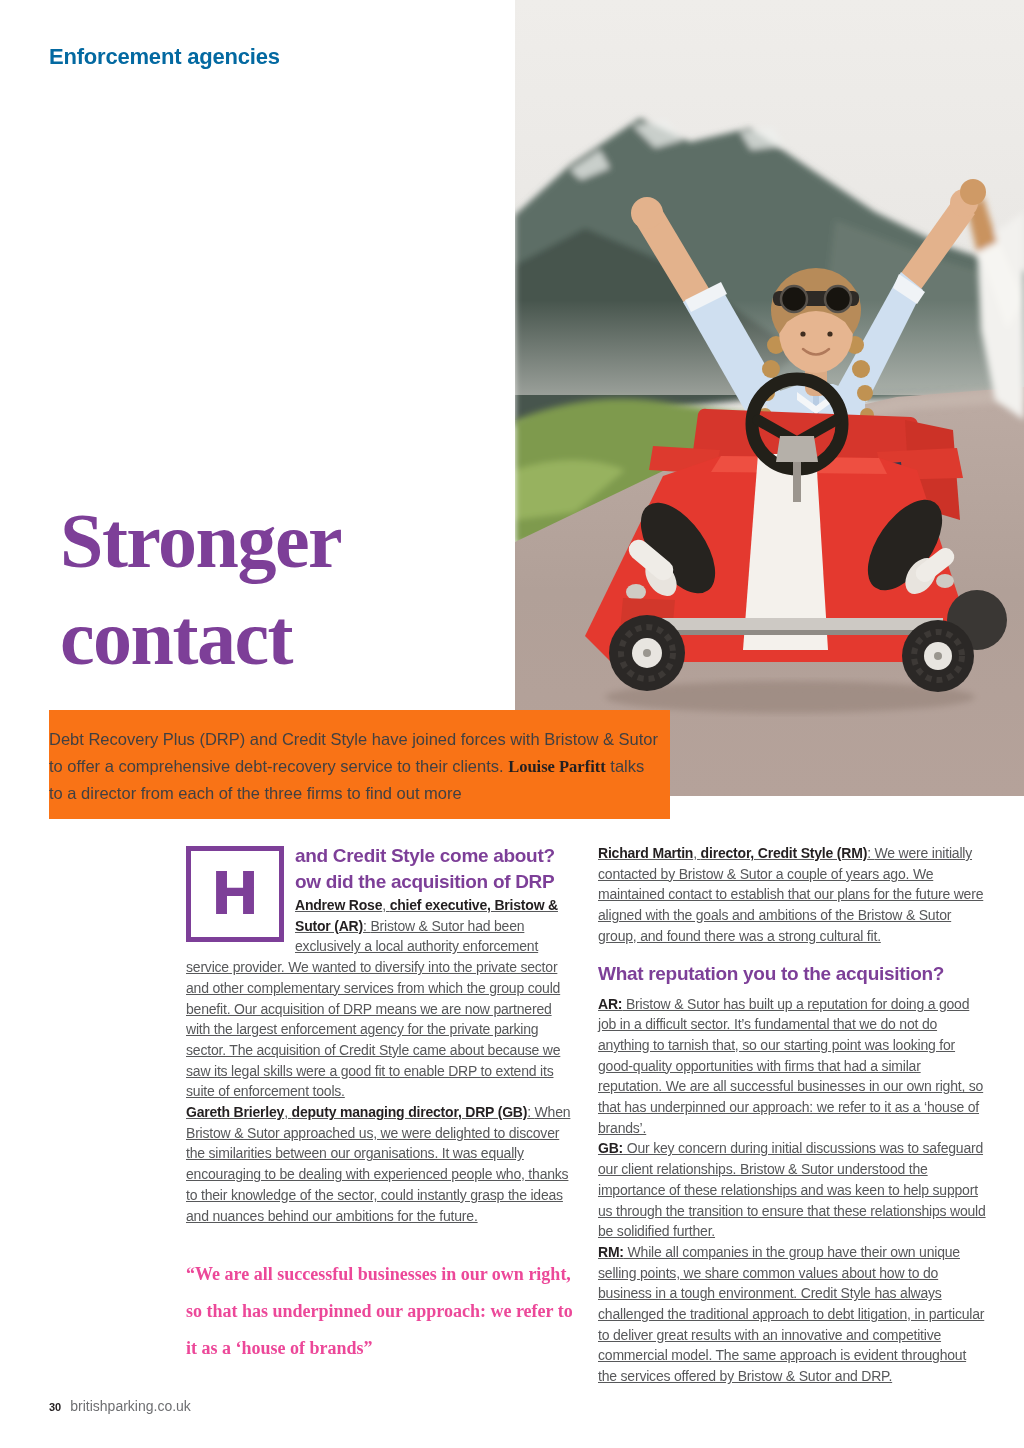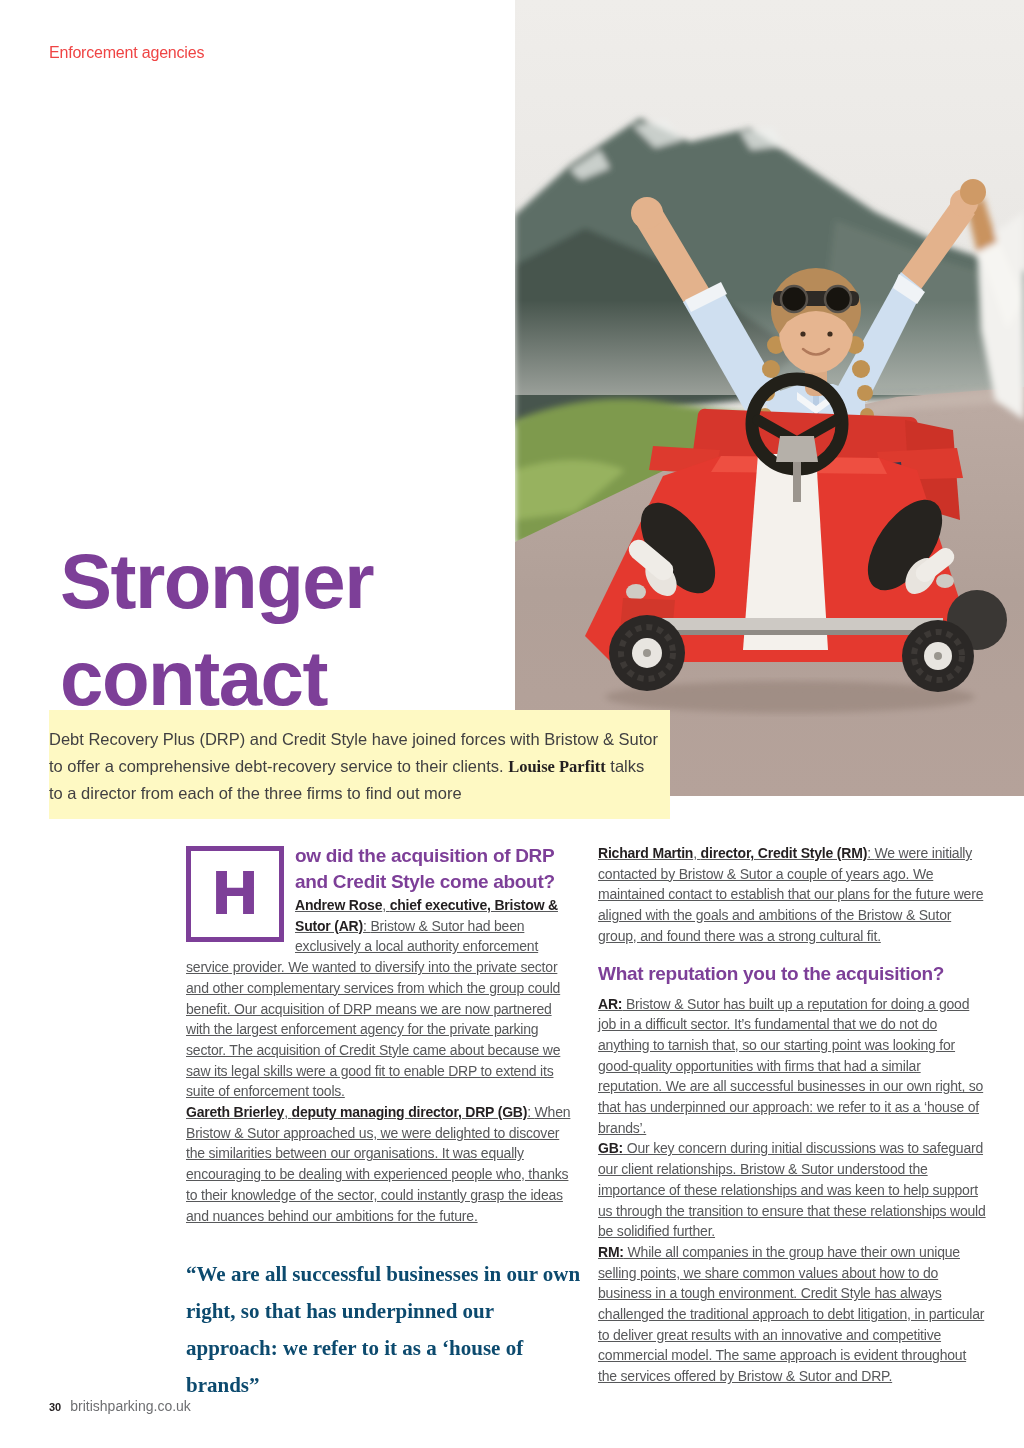--- a/index.html
+++ b/index.html
@@ -1,30 +1,30 @@
 <!DOCTYPE html>
 <html><head>
 <meta charset="utf-8">
 <style>
   html,body{margin:0;padding:0;background:#888;}
   #page{position:relative;width:1024px;height:1448px;background:#ffffff;overflow:hidden;
         font-family:"Liberation Sans",sans-serif;}
 
-  .section-label{position:absolute;left:49px;top:44px;font-size:16px;font-weight:normal;
-        color:#ef4444;letter-spacing:-0.2px;}
+  .section-label{position:absolute;left:49px;top:44px;font-size:22px;font-weight:bold;
+        color:#0369a1;letter-spacing:-0.2px;}
 
   .photo{position:absolute;left:515px;top:0;width:509px;height:796px;}
   .photo svg{display:block;width:509px;height:796px;}
 
-  .title{position:absolute;left:60px;top:533px;color:#7d3f98;
-        font-family:Liberation Sans, sans-serif;font-weight:bold;
+  .title{position:absolute;left:60px;top:492px;color:#7d3f98;
+        font-family:Liberation Serif, serif;font-weight:bold;
         font-size:78px;line-height:97px;letter-spacing:-1.5px;}
   .title .tline{white-space:nowrap;}
 
-  .intro{position:absolute;left:49px;top:710px;background:#fef9c3;
+  .intro{position:absolute;left:49px;top:710px;background:#f97316;
         padding:16px 12px 12px 0;font-size:16.5px;line-height:26.5px;color:#414042;}
   .intro .line{white-space:nowrap;}
   .intro b{color:#231f20;font-family:Liberation Serif, serif;}
 
   .cols{position:absolute;left:186px;top:843px;width:800px;height:580px;}
   .col-left{position:absolute;left:0;top:0;width:386px;}
   .col-right{position:absolute;left:412px;top:0;width:388px;}
 
   .body{margin:0;font-size:14px;line-height:20.7px;letter-spacing:-0.2px;color:#57585a;text-decoration:underline;}
   .body b{color:#231f20;}
@@ -34,21 +34,21 @@
   .dropbox span{font-family:"DejaVu Sans",sans-serif;font-weight:bold;font-size:58px;
         color:#7d3f98;line-height:1;}
 
   .qhead{margin:0;color:#7d3f98;font-weight:bold;font-size:19px;line-height:26px;
         letter-spacing:-0.3px;}
   .qhead .hline{display:block;white-space:nowrap;}
   .qhead.single{margin:14px 0 7px 0;white-space:nowrap;}
 
   .pullquote{position:absolute;left:0;top:413px;width:400px;
         font-family:"Liberation Serif",serif;font-weight:bold;
-        font-size:21px;line-height:37px;color:#0c4a6e;}
+        font-size:18px;line-height:37px;color:#ec4899;}
 
   .footer{position:absolute;left:49px;top:1398px;font-size:14px;color:#6d6e71;}
   .footer b{color:#231f20;margin-right:9px;font-size:11px;}
 </style>
 </head>
 <body>
 
 <div id="page">
 
   <div class="section-label">Enforcement agencies</div>
@@ -213,22 +213,22 @@
     <div class="line">to a director from each of the three firms to find out more</div>
   </div>
 
   <div class="cols">
 
     <div class="col-left">
       <div class="dropbox">
         <span>H</span>
       </div>
       <h2 class="qhead">
+        <span class="hline">and Credit Style come about?</span>
         <span class="hline">ow did the acquisition of DRP</span>
-        <span class="hline">and Credit Style come about?</span>
       </h2>
       <p class="body"><b>Andrew Rose</b><span>, </span><b>chief executive, Bristow &amp; Sutor (AR)</b><span>: </span><span>Bristow &amp; Sutor had been exclusively a local authority enforcement service provider. We wanted to diversify into the private sector and other complementary services from which the group could benefit. Our acquisition of DRP means we are now partnered with the largest enforcement agency for the private parking sector. The acquisition of Credit Style came about because we saw its legal skills were a good fit to enable DRP to extend its suite of enforcement tools.</span></p>
       <p class="body"><b>Gareth Brierley</b><span>, </span><b>deputy managing director, DRP (GB)</b><span>: </span><span>When Bristow &amp; Sutor approached us, we were delighted to discover the similarities between our organisations. It was equally encouraging to be dealing with experienced people who, thanks to their knowledge of the sector, could instantly grasp the ideas and nuances behind our ambitions for the future.</span></p>
       <div class="pullquote">“We are all successful businesses in our own right, so that has underpinned our approach: we refer to it as a ‘house of brands”</div>
     </div>
 
     <div class="col-right">
       <p class="body"><b>Richard Martin</b><span>, </span><b>director, Credit Style (RM)</b><span>: </span><span>We were initially contacted by Bristow &amp; Sutor a couple of years ago. We maintained contact to establish that our plans for the future were aligned with the goals and ambitions of the Bristow &amp; Sutor group, and found there was a strong cultural fit.</span></p>
       <h2 class="qhead single">What reputation you to the acquisition?</h2>
       <p class="body"><b>AR:</b><span> Bristow &amp; Sutor has built up a reputation for doing a good job in a difficult sector. It’s fundamental that we do not do anything to tarnish that, so our starting point was looking for good-quality opportunities with firms that had a similar reputation. We are all successful businesses in our own right, so that has underpinned our approach: we refer to it as a ‘house of brands’.</span></p>

